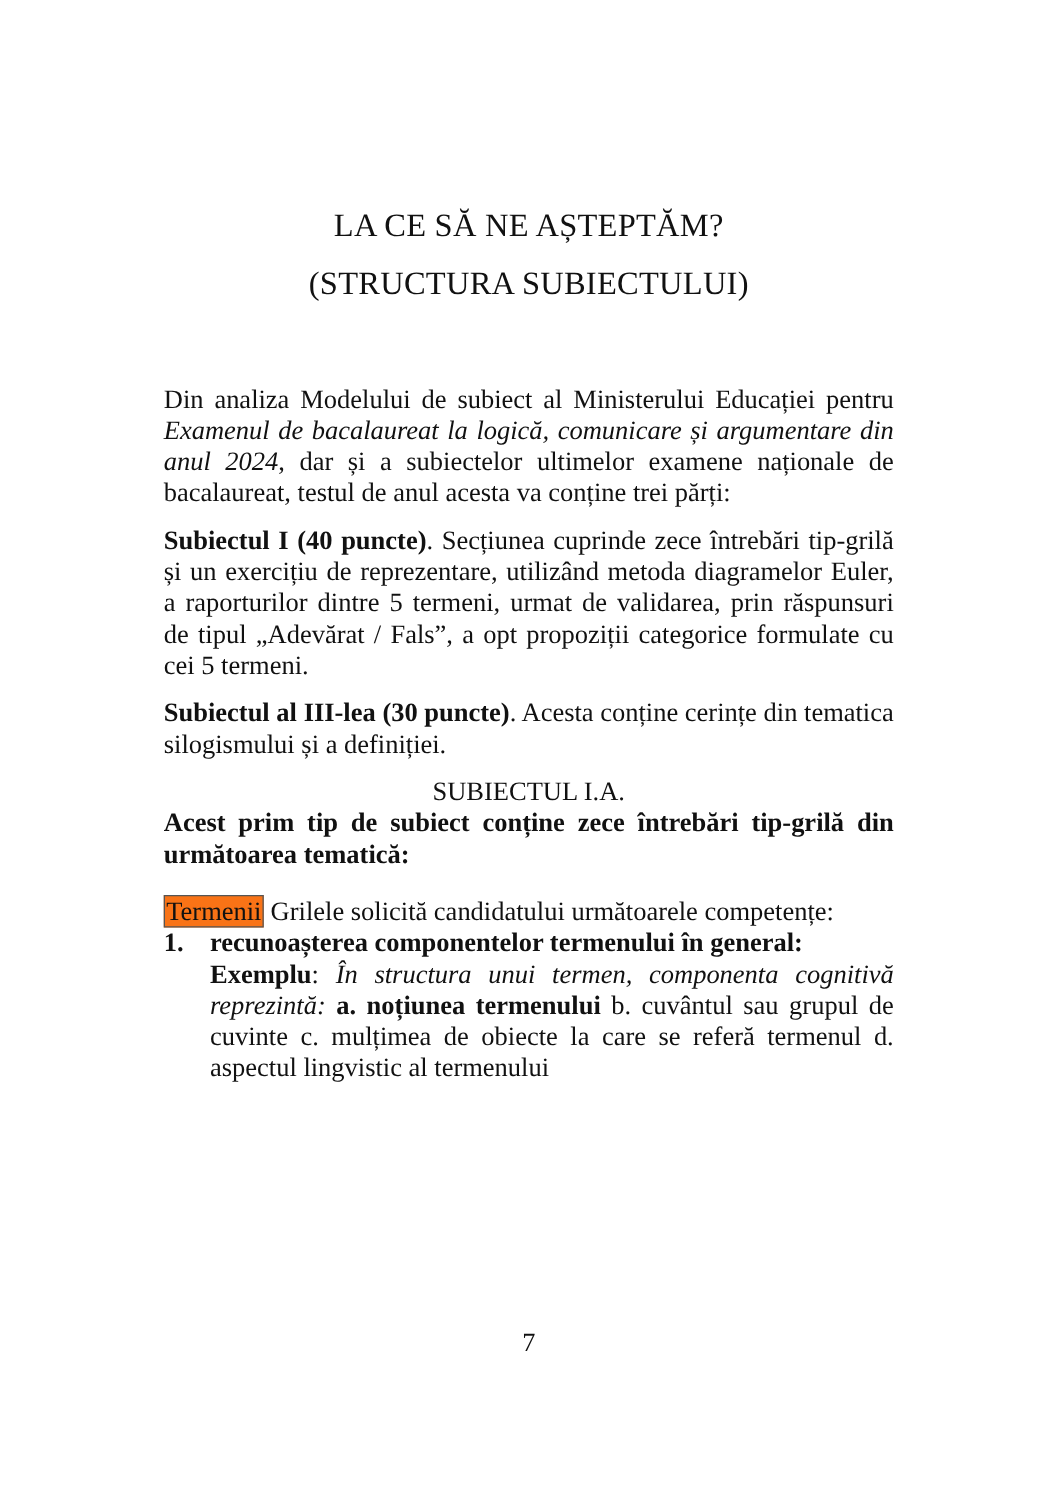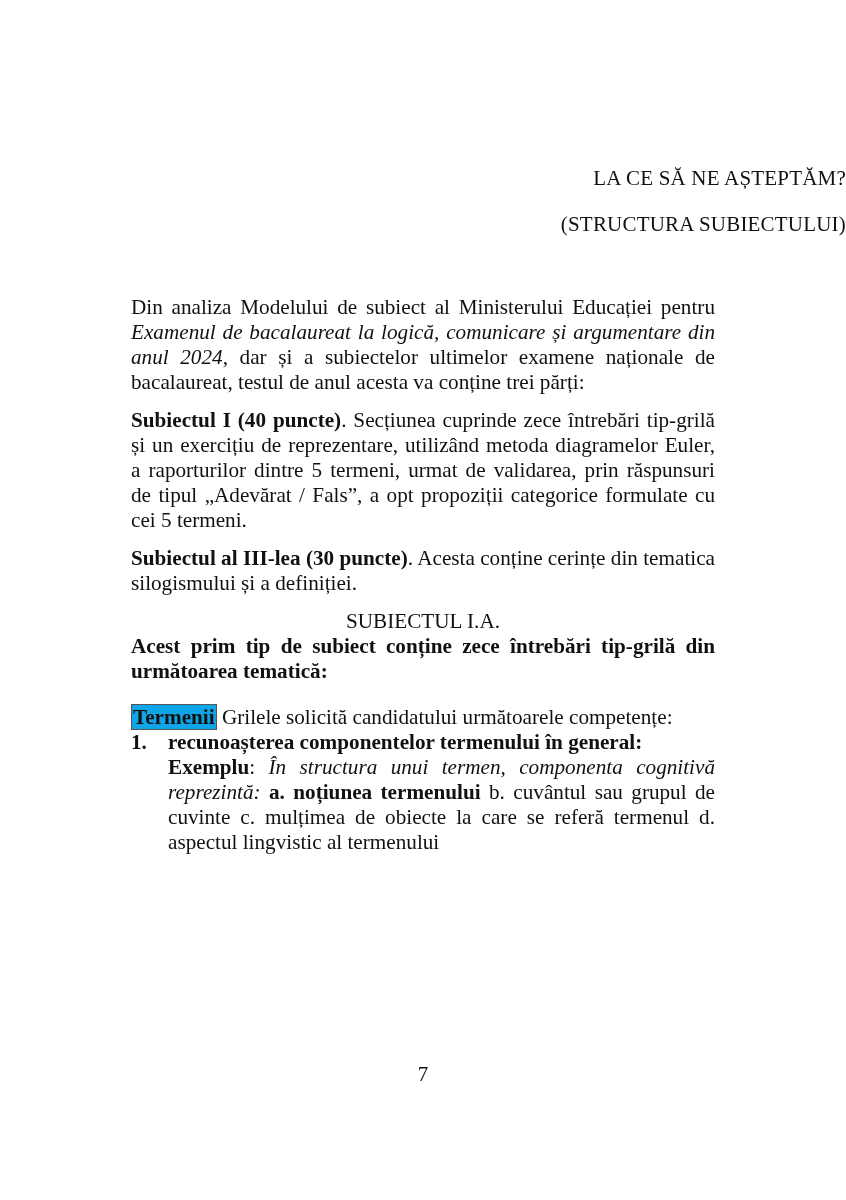--- a/index.html
+++ b/index.html
@@ -18,57 +18,57 @@
     .page {
       position: absolute;
       left: 0; top: 0;
       width: 846px;
       height: 1200px;
     }
     .title {
       position: absolute;
       left: 0;
       width: 846px;
-      text-align: right;
-      font-size: 21px;
+      text-align: center;
+      font-size: 26px;
       line-height: 1;
       letter-spacing: 0.2px;
     }
     .title.l1 { top: 168px; }
     .title.l2 { top: 214px; }
 
     .content {
       position: absolute;
       left: 131px;
       width: 584px;
       top: 295px;
       font-size: 21.2px;
       line-height: 25px;
     }
     p {
-      margin: 0 0 13px 0;
+      margin: 12px 0 13px 0;
       text-align: justify;
     }
     .b { font-weight: bold; }
     .i { font-style: italic; }
 
     .section-title {
       text-align: center;
       font-weight: normal;
       margin: 0;
     }
     .section-sub {
       font-weight: bold;
       text-align: justify;
       margin: 0 0 21px 0;
     }
     .boxed {
-      font-weight: bold;
+      font-weight: normal;
       border: 1px solid #555;
-      background: #0ea5e9;
+      background: #f97316;
       padding: 0 1px;
     }
     .list-item {
       display: flex;
       margin: 0;
     }
     .list-num {
       width: 37px;
       flex: 0 0 37px;
       font-weight: bold;

